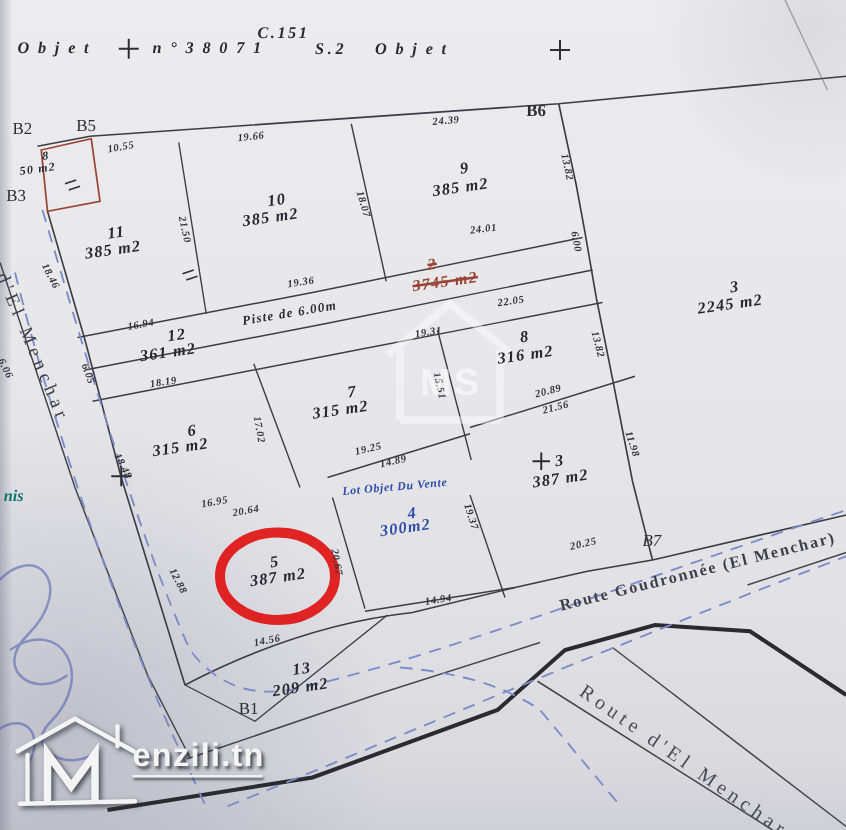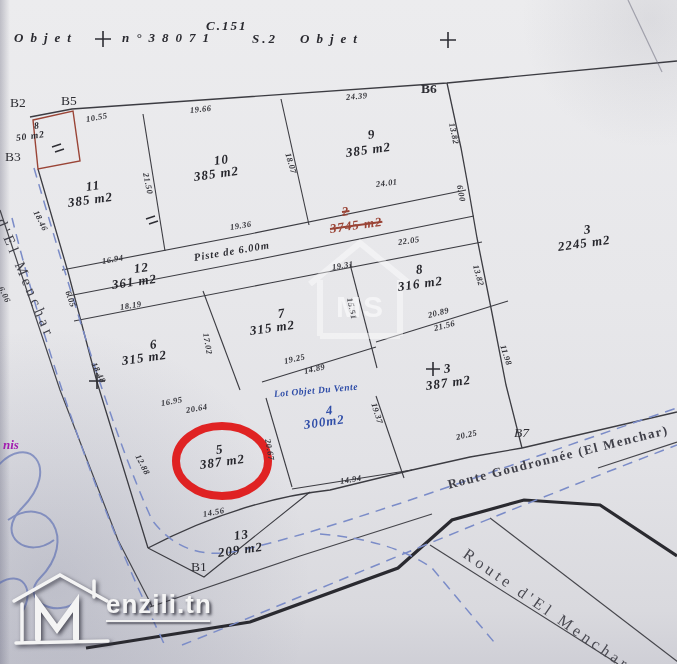--- a/index.html
+++ b/index.html
@@ -32,21 +32,21 @@
   .dim{position:absolute;font:italic bold 8.5px "Liberation Serif",serif;color:#34343a;
     letter-spacing:.5px;white-space:nowrap;transform-origin:0 50%;}
   .marker{position:absolute;font:13.5px "Liberation Serif",serif;color:#2e2e34;white-space:nowrap;}
 
   .route{position:absolute;white-space:nowrap;transform-origin:0 0;color:#3f3f48;}
   .route-main{left:446px;top:477px;transform:rotate(-14deg);font:bold 13px "Liberation Serif",serif;letter-spacing:1.5px;}
   .route-branch{left:470px;top:545px;transform:rotate(35deg);font:16px "Liberation Serif",serif;letter-spacing:4px;color:#4a4a52;}
   .route-left{left:8px;top:216px;transform:rotate(67deg);font:15px "Liberation Serif",serif;letter-spacing:4px;}
   .piste{position:absolute;left:194px;top:252px;transform:rotate(-9.5deg);transform-origin:0 50%;
     font:italic bold 10.5px "Liberation Serif",serif;letter-spacing:1px;color:#2c2c32;white-space:nowrap;}
-  .frag-nis{position:absolute;left:3px;top:389px;font:italic bold 13px "Liberation Serif",serif;color:#a21caf;margin-top:48px;}
+  .frag-nis{position:absolute;left:3px;top:389px;font:italic bold 13px "Liberation Serif",serif;color:#0f766e;}
 
   .wm-ms{position:absolute;left:336px;top:290px;font:bold 30px "Liberation Sans",sans-serif;
     color:rgba(255,255,255,.55);letter-spacing:2px;}
   .wm-imm{position:absolute;left:296px;top:338px;font:bold 17px "Liberation Sans",sans-serif;
     color:rgba(255,255,255,.5);letter-spacing:6px;}
 
   .logo{position:absolute;left:10px;top:563px;width:250px;height:100px;}
   .logo svg{position:absolute;left:0;top:8px;filter:drop-shadow(2px 2px 2px rgba(45,45,58,.8));}
   .brand{position:absolute;left:96px;top:26px;font:bold 26px "Liberation Sans",sans-serif;color:#f5f5f5;
     letter-spacing:1px;text-shadow:2px 2px 3px rgba(40,40,52,.85);}

